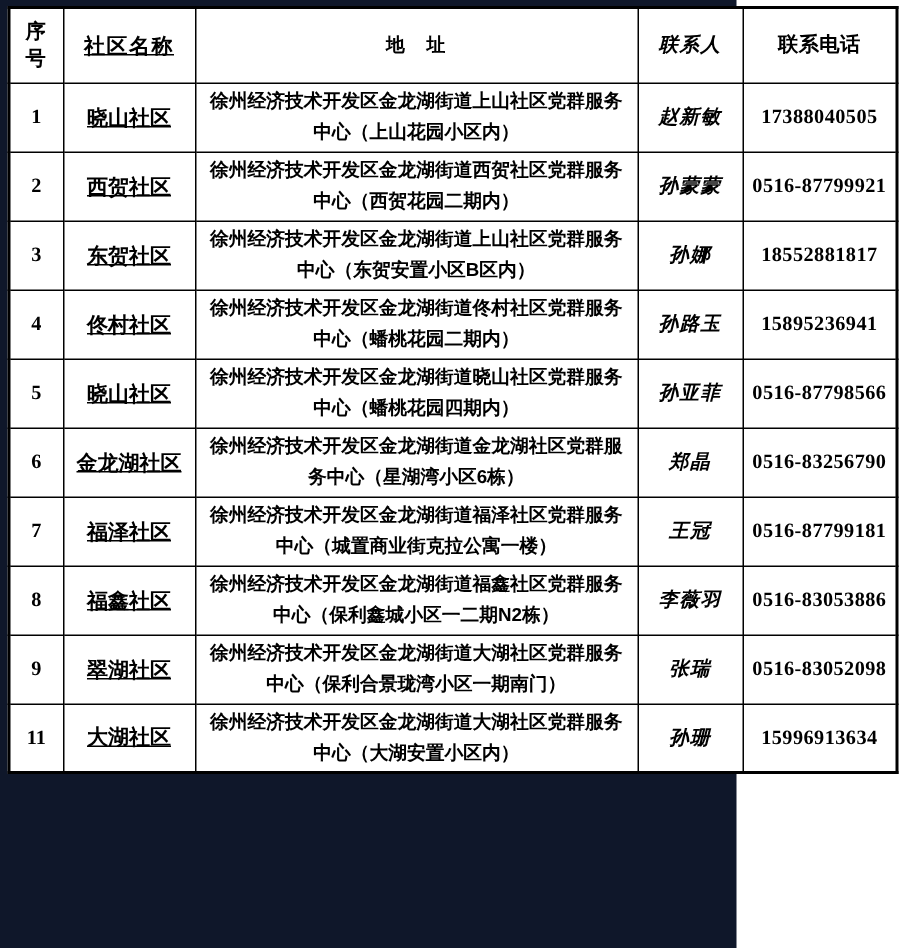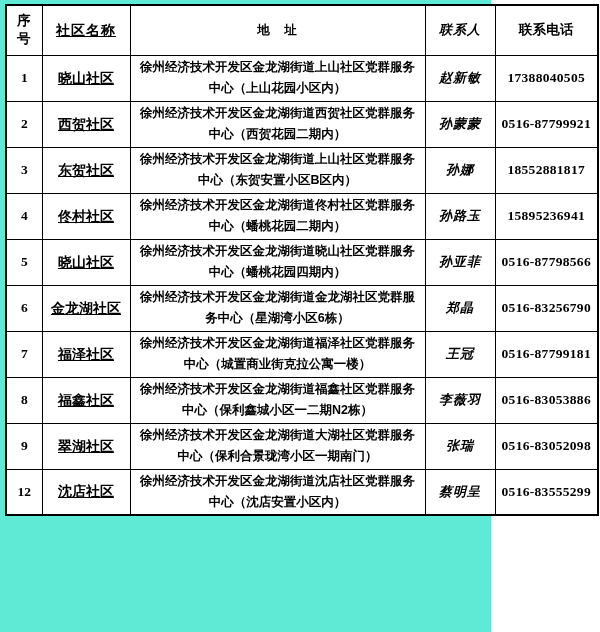--- a/index.html
+++ b/index.html
@@ -7,21 +7,21 @@
     padding: 0;
     background: #ffffff;
     width: 600px;
     height: 632px;
     overflow: hidden;
     font-family: "Liberation Sans", sans-serif;
   }
   .page {
     width: 491px;
     height: 632px;
-    background: #5eead4;
+    background: #0f172a;
     box-sizing: border-box;
     padding: 4px 3px 20px 5px;
   }
   table.contact-table {
     width: 592px;
     border-collapse: collapse;
     table-layout: fixed;
     background: #ffffff;
   }
   table.contact-table th,
@@ -133,21 +133,21 @@
         <td class="c-phone">0516-83053886</td>
       </tr>
       <tr>
         <td class="c-no">9</td>
         <td class="c-name">翠湖社区</td>
         <td class="c-addr">徐州经济技术开发区金龙湖街道大湖社区党群服务中心（保利合景珑湾小区一期南门）</td>
         <td class="c-contact">张瑞</td>
         <td class="c-phone">0516-83052098</td>
       </tr>
       <tr>
-        <td class="c-no">12</td>
-        <td class="c-name">沈店社区</td>
-        <td class="c-addr">徐州经济技术开发区金龙湖街道沈店社区党群服务中心（沈店安置小区内）</td>
-        <td class="c-contact">蔡明呈</td>
-        <td class="c-phone">0516-83555299</td>
+        <td class="c-no">11</td>
+        <td class="c-name">大湖社区</td>
+        <td class="c-addr">徐州经济技术开发区金龙湖街道大湖社区党群服务中心（大湖安置小区内）</td>
+        <td class="c-contact">孙珊</td>
+        <td class="c-phone">15996913634</td>
       </tr>
     </tbody>
   </table>
 </div>
 
 </body></html>

